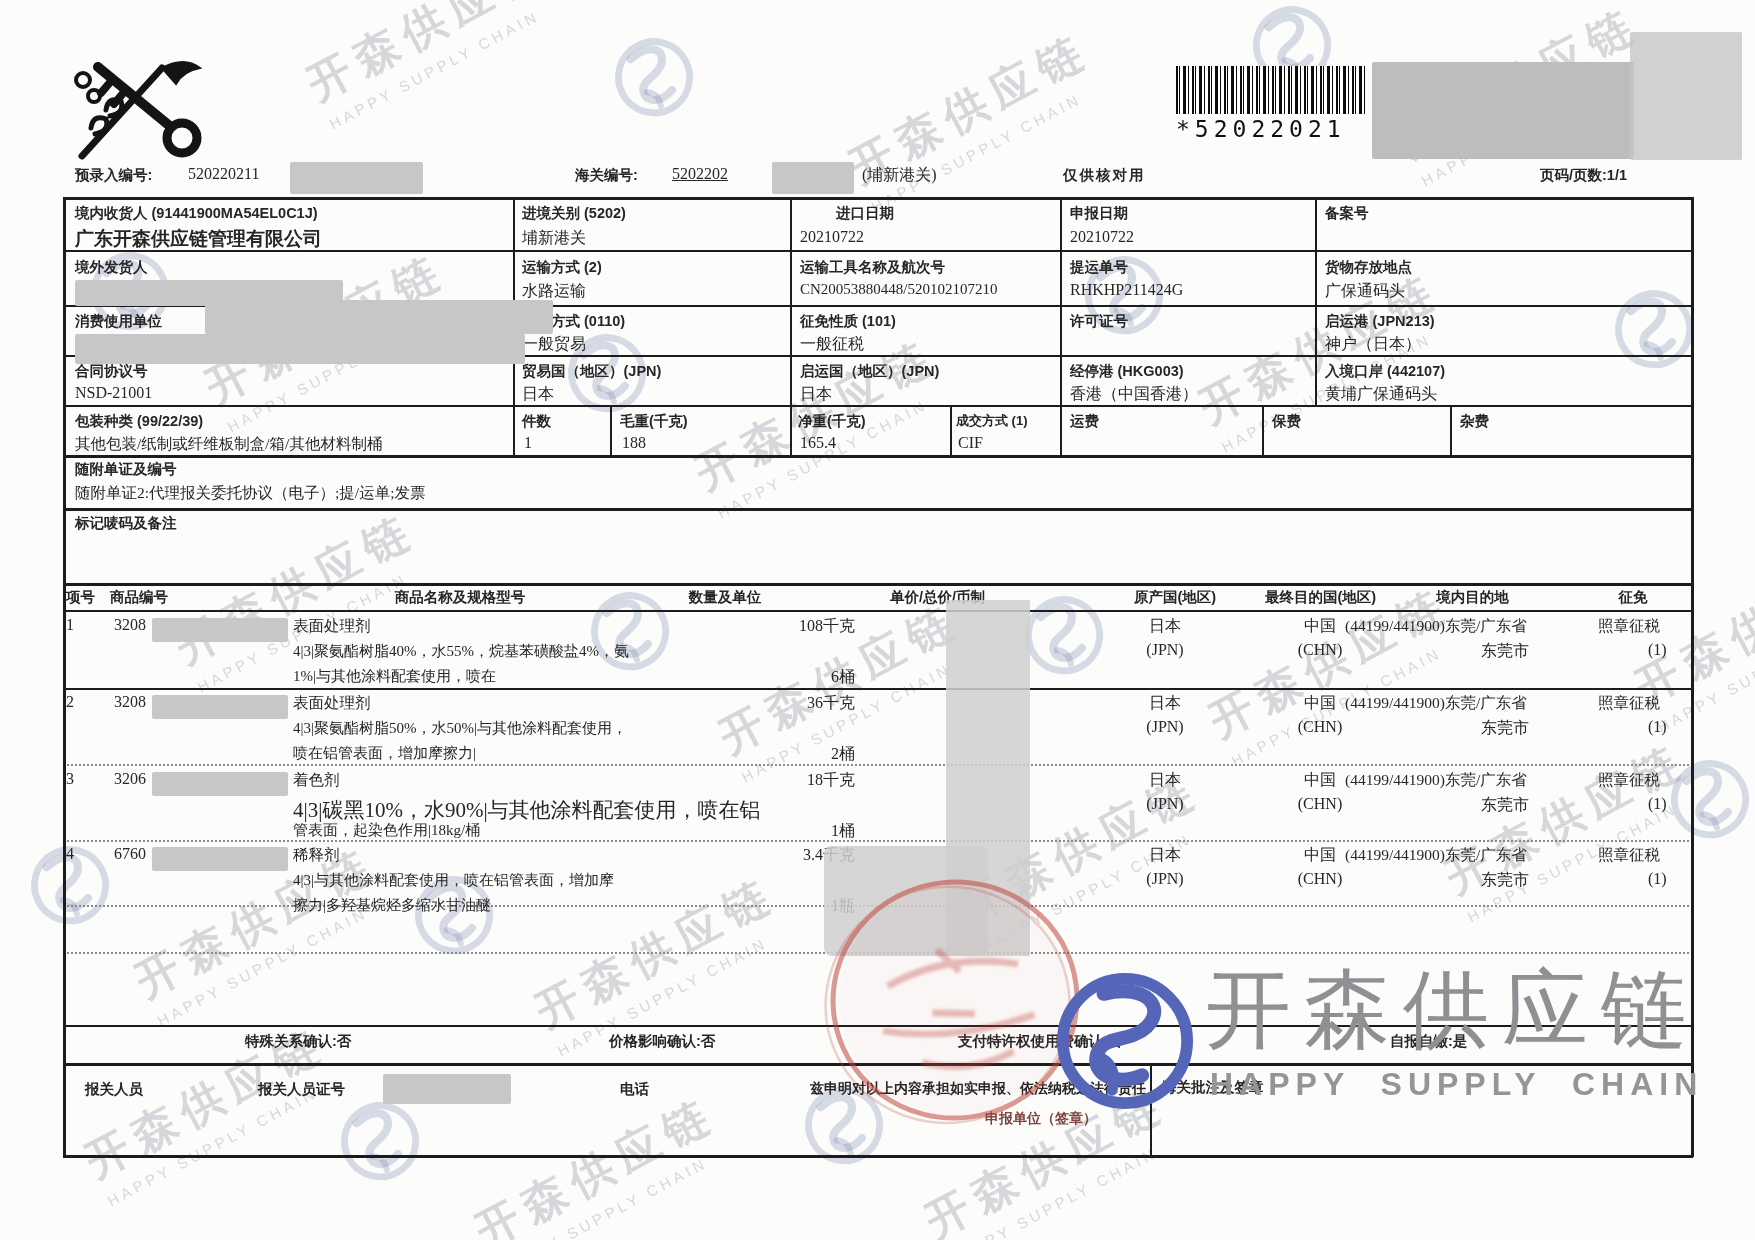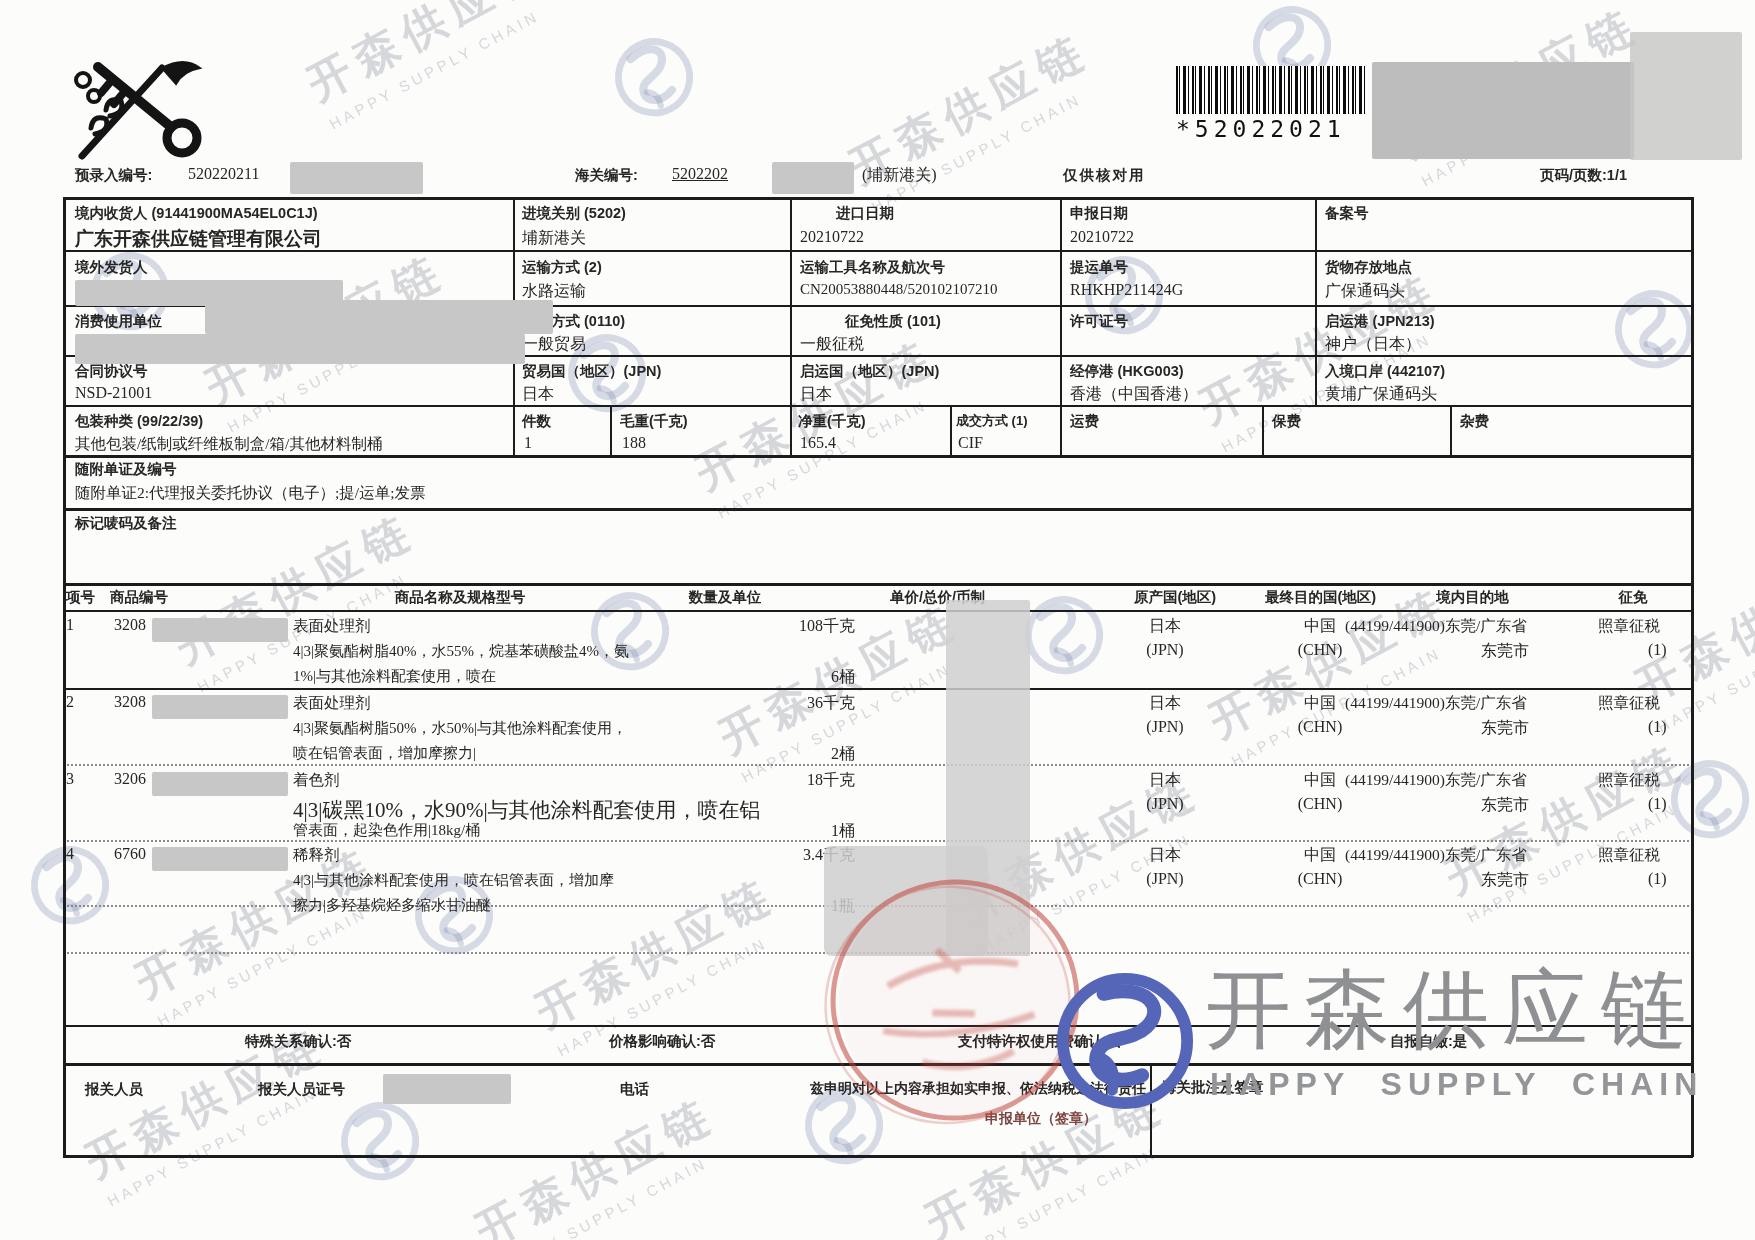--- a/index.html
+++ b/index.html
@@ -280,21 +280,21 @@
   <div class="lab" style="left:1070px;top:258px;">提运单号</div>
   <div class="val" style="left:1070px;top:281px;">RHKHP211424G</div>
   <div class="lab" style="left:1325px;top:258px;">货物存放地点</div>
   <div class="val" style="left:1325px;top:281px;">广保通码头</div>
 
   <div class="lab" style="left:75px;top:312px;">消费使用单位</div>
   <div class="redact" style="left:205px;top:300px;width:348px;height:34px;"></div>
   <div class="redact" style="left:75px;top:334px;width:450px;height:30px;"></div>
   <div class="lab" style="left:522px;top:312px;">监管方式 (0110)</div>
   <div class="val" style="left:522px;top:334px;">一般贸易</div>
-  <div class="lab" style="left:845px;top:312px;">征免性质 (101)</div>
+  <div class="lab" style="left:800px;top:312px;">征免性质 (101)</div>
   <div class="val" style="left:800px;top:334px;">一般征税</div>
   <div class="lab" style="left:1070px;top:312px;">许可证号</div>
   <div class="lab" style="left:1325px;top:312px;">启运港 (JPN213)</div>
   <div class="val" style="left:1325px;top:334px;">神户（日本）</div>
 
   <div class="lab" style="left:75px;top:362px;">合同协议号</div>
   <div class="val" style="left:75px;top:384px;">NSD-21001</div>
   <div class="lab" style="left:522px;top:362px;">贸易国（地区）(JPN)</div>
   <div class="val" style="left:522px;top:384px;">日本</div>
   <div class="lab" style="left:800px;top:362px;">启运国（地区）(JPN)</div>

